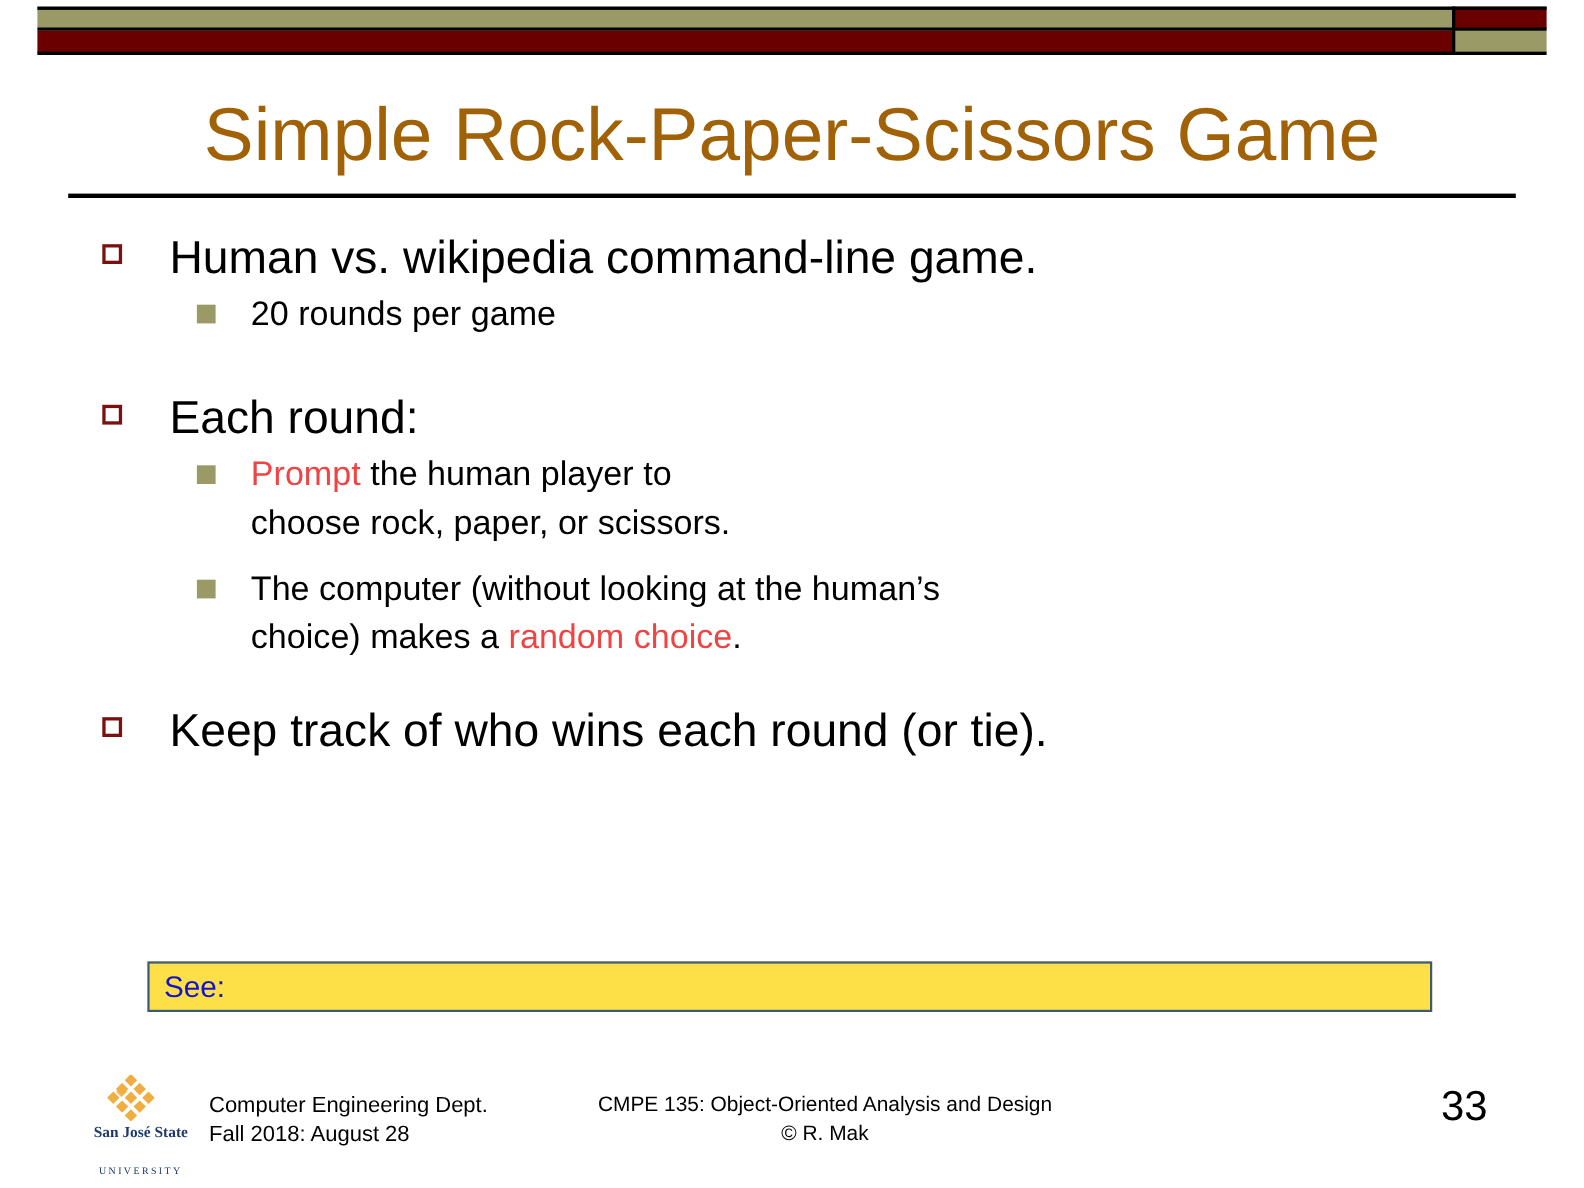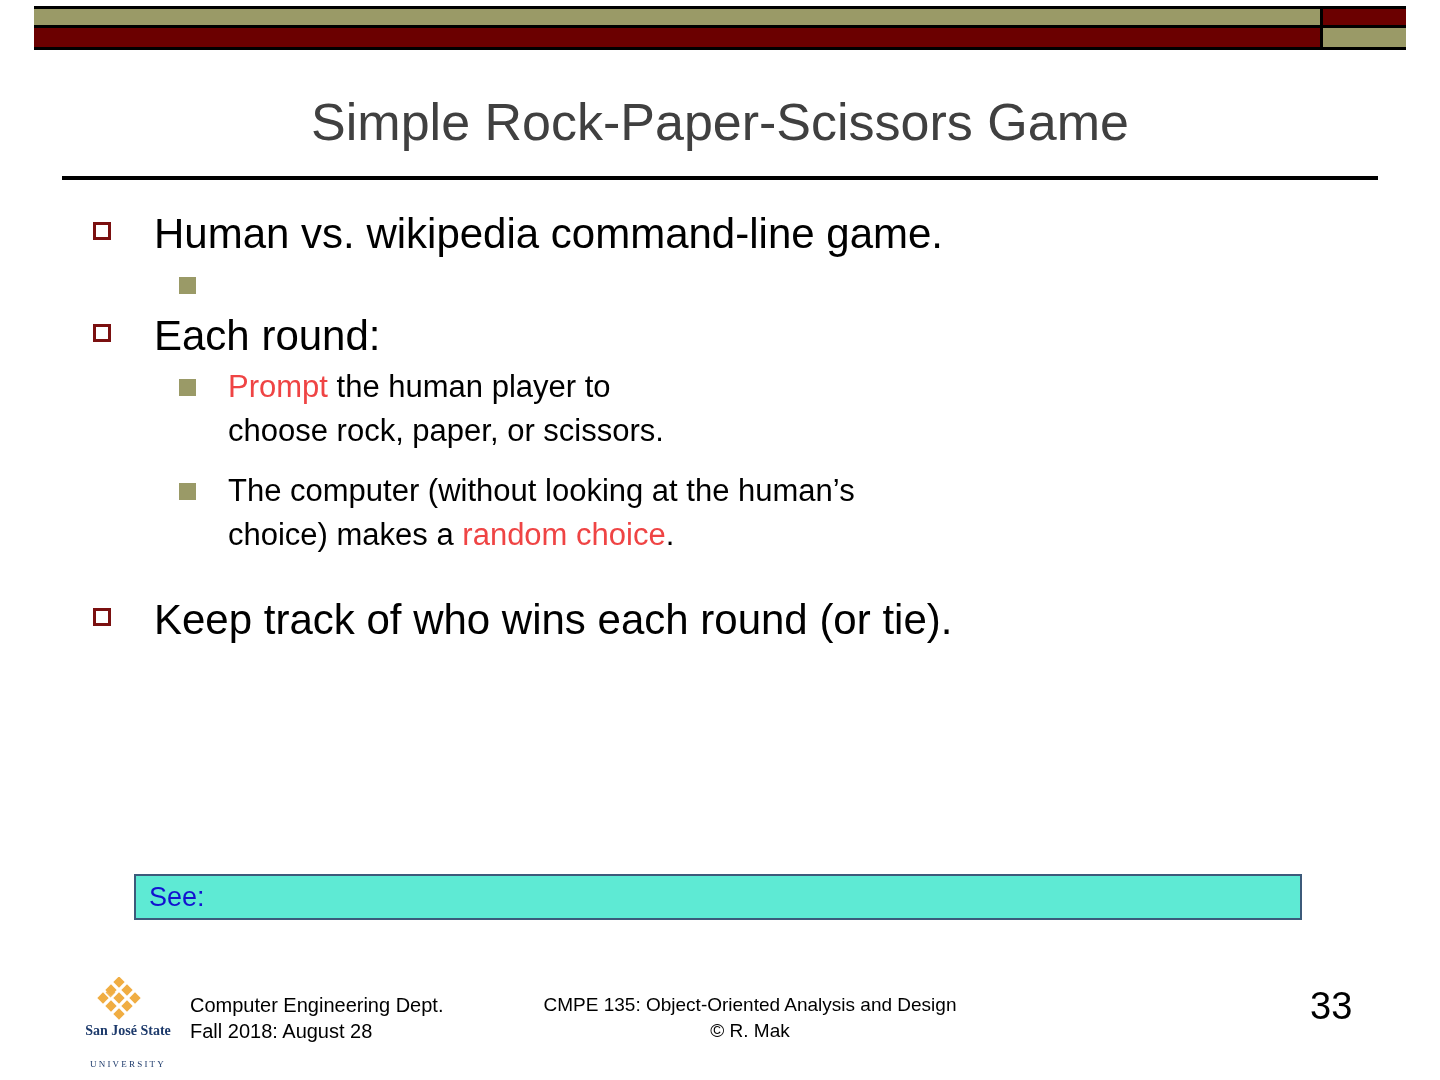--- a/index.html
+++ b/index.html
@@ -61,23 +61,23 @@
     background: #000000;
   }
 
   
   .title {
     position: absolute;
     left: 62px;
     top: 90px;
     width: 1316px;
     text-align: center;
-    font-size: 52px;
+    font-size: 68px;
     line-height: 64px;
-    color: #404040;
+    color: #a16207;
     white-space: nowrap;
   }
   .title-rule {
     position: absolute;
     left: 62px;
     top: 176px;
     width: 1316px;
     height: 4px;
     background: #000000;
   }
@@ -130,21 +130,21 @@
   .spacer-md { height: 34px; }
   .spacer-lg { height: 44px; }
 
   
   .linkbox {
     position: absolute;
     left: 134px;
     top: 874px;
     width: 1168px;
     height: 46px;
-    background: #5eead4;
+    background: #fde047;
     border: 2px solid #3c5a7a;
     box-sizing: border-box;
     display: flex;
     align-items: center;
     padding-left: 13px;
     font-size: 27px;
     white-space: nowrap;
     overflow: hidden;
   }
   .see-label { color: #1212d0; }
@@ -248,20 +248,21 @@
 
   <div class="body">
 
     <div class="lvl1">
       <span class="bullet1"></span>
       <span>Human vs. wikipedia command-line game.</span>
     </div>
 
     <div class="lvl2">
       <span class="bullet2"></span>
+      <span>20 rounds per game</span>
     </div>
 
     <div class="spacer-lg"></div>
 
     <div class="lvl1">
       <span class="bullet1"></span>
       <span>Each round:</span>
     </div>
 
     <div class="lvl2">

